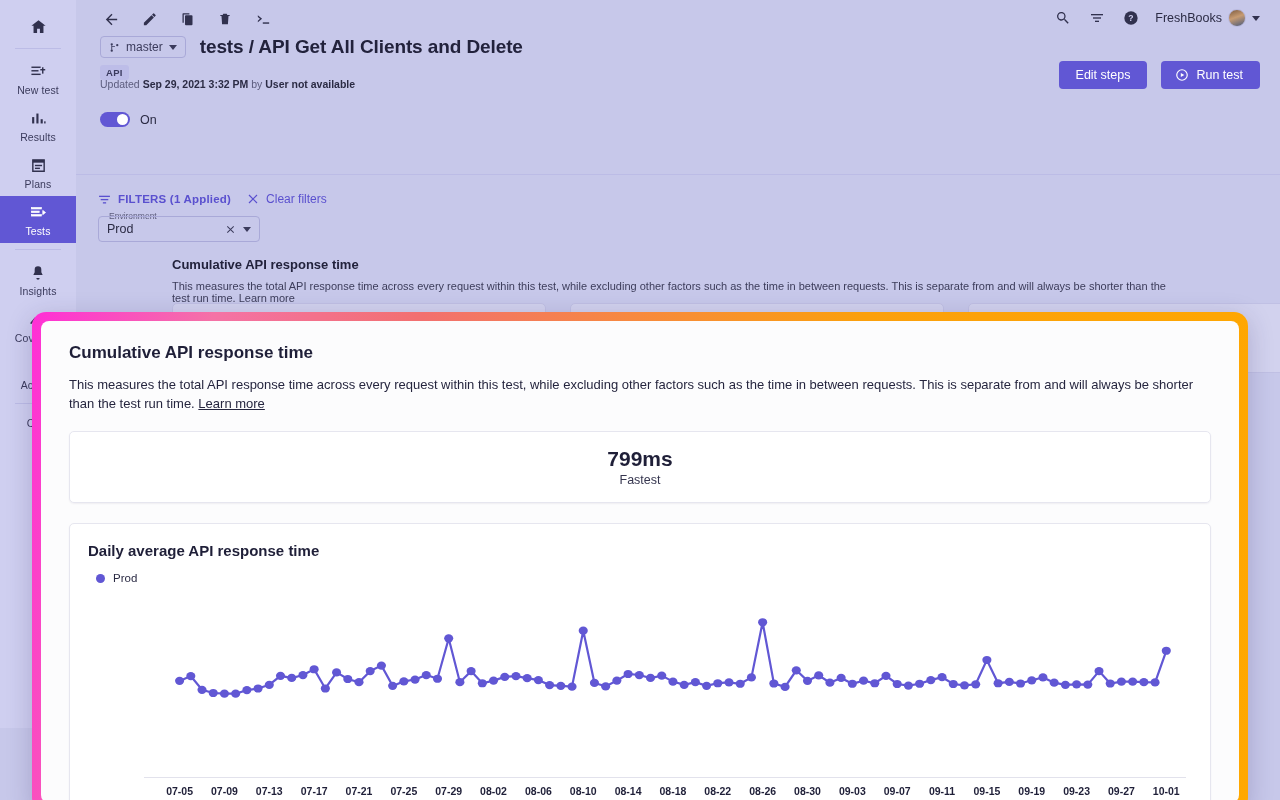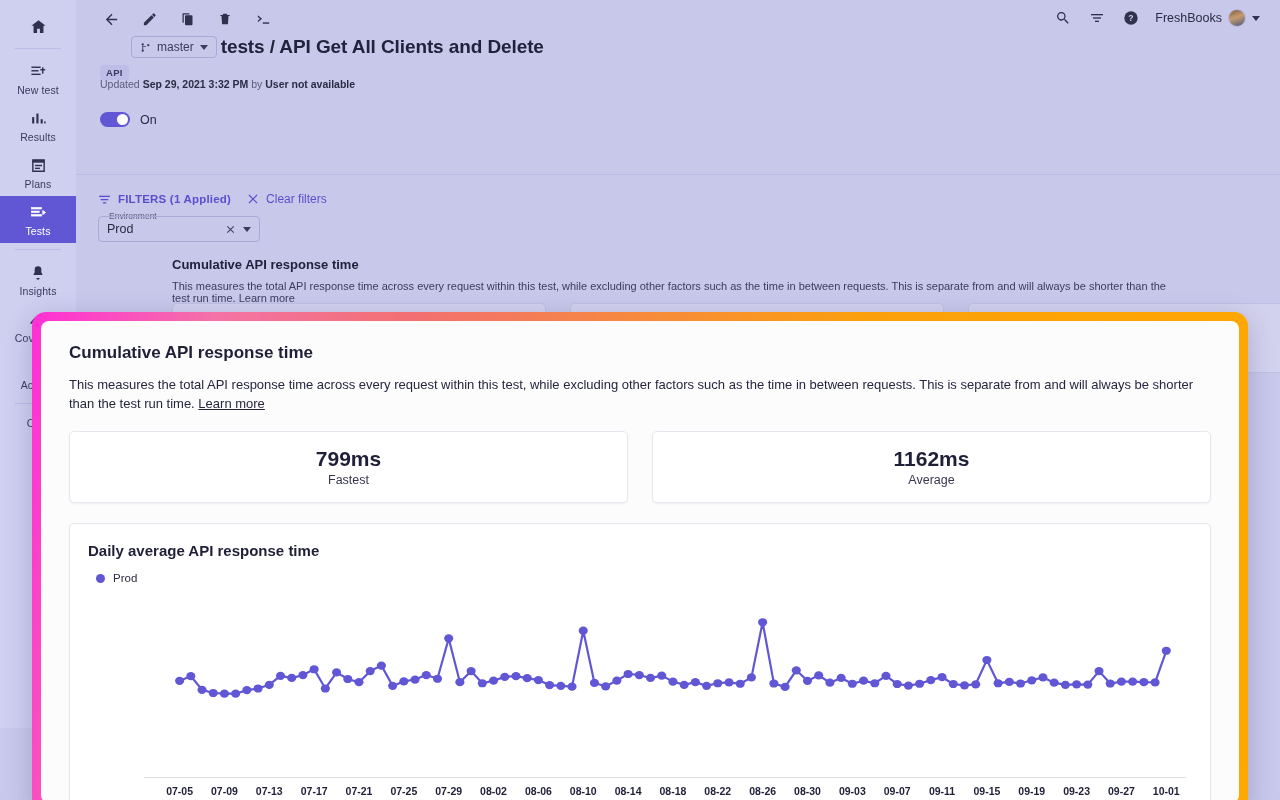--- a/index.html
+++ b/index.html
@@ -44,21 +44,21 @@
   .topright .t-ic { width: 20px; height: 20px; display: flex; align-items: center; justify-content: center; cursor: pointer; }
   .acct { display: flex; align-items: center; gap: 6px; cursor: pointer; }
   .acct-name { font-size: 12.5px; color: #2b2b44; }
   .avatar {
     width: 18px; height: 18px; border-radius: 50%;
     background: linear-gradient(160deg,#7b5a3f 0%, #c79b72 45%, #4a5a7a 100%);
     border: 1px solid #b9b9de;
   }
   .caret { width: 0; height: 0; border-left: 4px solid transparent; border-right: 4px solid transparent; border-top: 5px solid #31314e; }
 
-  .branchrow { position: absolute; left: 24px; top: 36px; display: flex; align-items: center; gap: 4px; margin-left: 31px; }
+  .branchrow { position: absolute; left: 24px; top: 36px; display: flex; align-items: center; gap: 14px; }
   .branch-chip {
     display: flex; align-items: center; gap: 6px;
     border: 1px solid #a9a9d8; border-radius: 4px;
     padding: 3px 8px; font-size: 12px; color: #3b3b5c;
     background: transparent; cursor: pointer;
   }
   .page-title { font-size: 19px; font-weight: bold; color: #22223c; letter-spacing: -.1px; }
 
   .tagrow { position: absolute; left: 24px; top: 62px; }
   .tag-api {
@@ -341,20 +341,30 @@
       <b>Sep 29, 2021 3:32 PM</b>
       <span>by</span>
       <b>User not available</b>
     </div>
 
     <div class="toggle-row">
       <span class="toggle"></span>
       <span class="toggle-lbl">On</span>
     </div>
 
+    <div style="position:absolute;right:20px;top:61px;display:flex;gap:14px;">
+      <button style="background:#6157d4;color:#fff;border:none;border-radius:4px;padding:7px 17px;font-size:12.5px;cursor:pointer;font-family:'Liberation Sans',sans-serif;">Edit steps</button>
+      <button style="background:#6157d4;color:#fff;border:none;border-radius:4px;padding:7px 17px 7px 14px;font-size:12.5px;cursor:pointer;display:flex;align-items:center;gap:7px;font-family:'Liberation Sans',sans-serif;">
+        <svg width="14" height="14" viewBox="0 0 24 24" fill="none" stroke="#fff" stroke-width="2">
+            <circle cx="12" cy="12" r="9"></circle>
+            <path d="M10 8.5l6 3.5-6 3.5z" fill="#fff" stroke="none"></path>
+          </svg>
+        <span>Run test</span>
+      </button>
+    </div>
 
     <div class="tabs-underline"></div>
 
     <div class="filterrow">
       <span class="filters-btn">
         <svg width="13" height="13" viewBox="0 0 24 24" fill="#5a50cf">
             <rect x="2" y="5" width="20" height="2.4"></rect>
             <rect x="5" y="11" width="14" height="2.4"></rect>
             <rect x="9" y="17" width="6" height="2.4"></rect>
           </svg>
@@ -397,24 +407,20 @@
       <div class="modal-title">Cumulative API response time</div>
       <div class="modal-desc">
         <span>This measures the total API response time across every request within this test, while excluding other factors such as the time in between requests. This is separate from and will always be shorter than the test run time.</span>
         <a href="#">Learn more</a>
       </div>
 
       <div class="metrics">
         <div class="metric">
           <div class="metric-val">799ms</div>
           <div class="metric-lbl">Fastest</div>
-        </div>
-        <div class="metric">
-          <div class="metric-val">1162ms</div>
-          <div class="metric-lbl">Average</div>
         </div>
       </div>
 
       <div class="chart-card">
         <div class="chart-title">Daily average API response time</div>
         <div class="legend">
           <span class="legend-dot"></span>
           <span class="legend-lbl">Prod</span>
         </div>
         <div class="plot">

